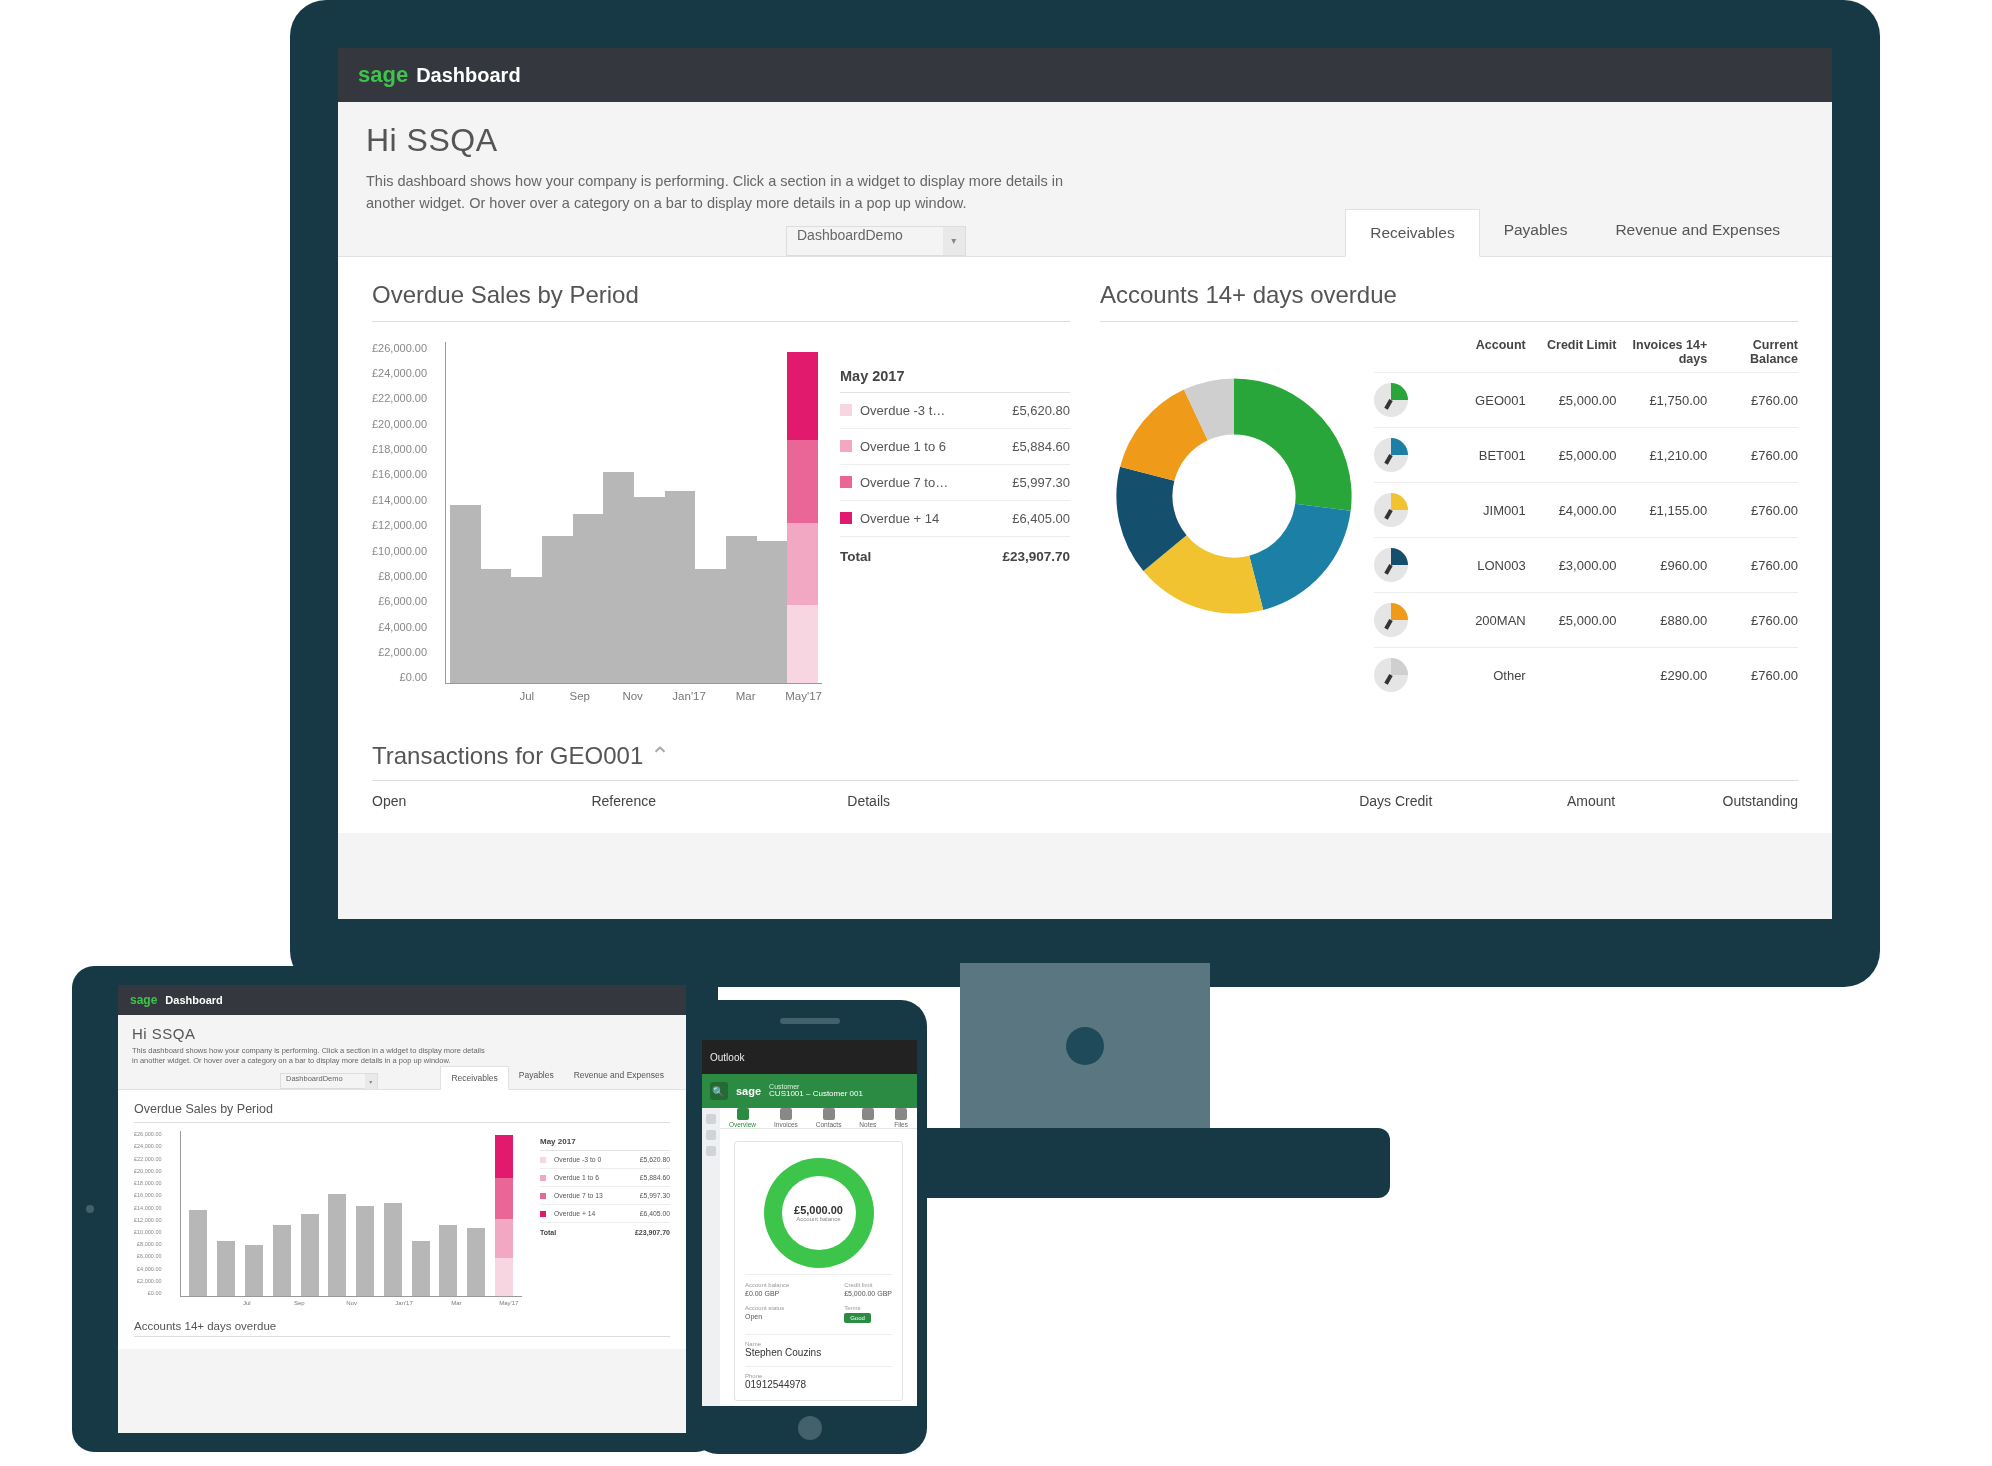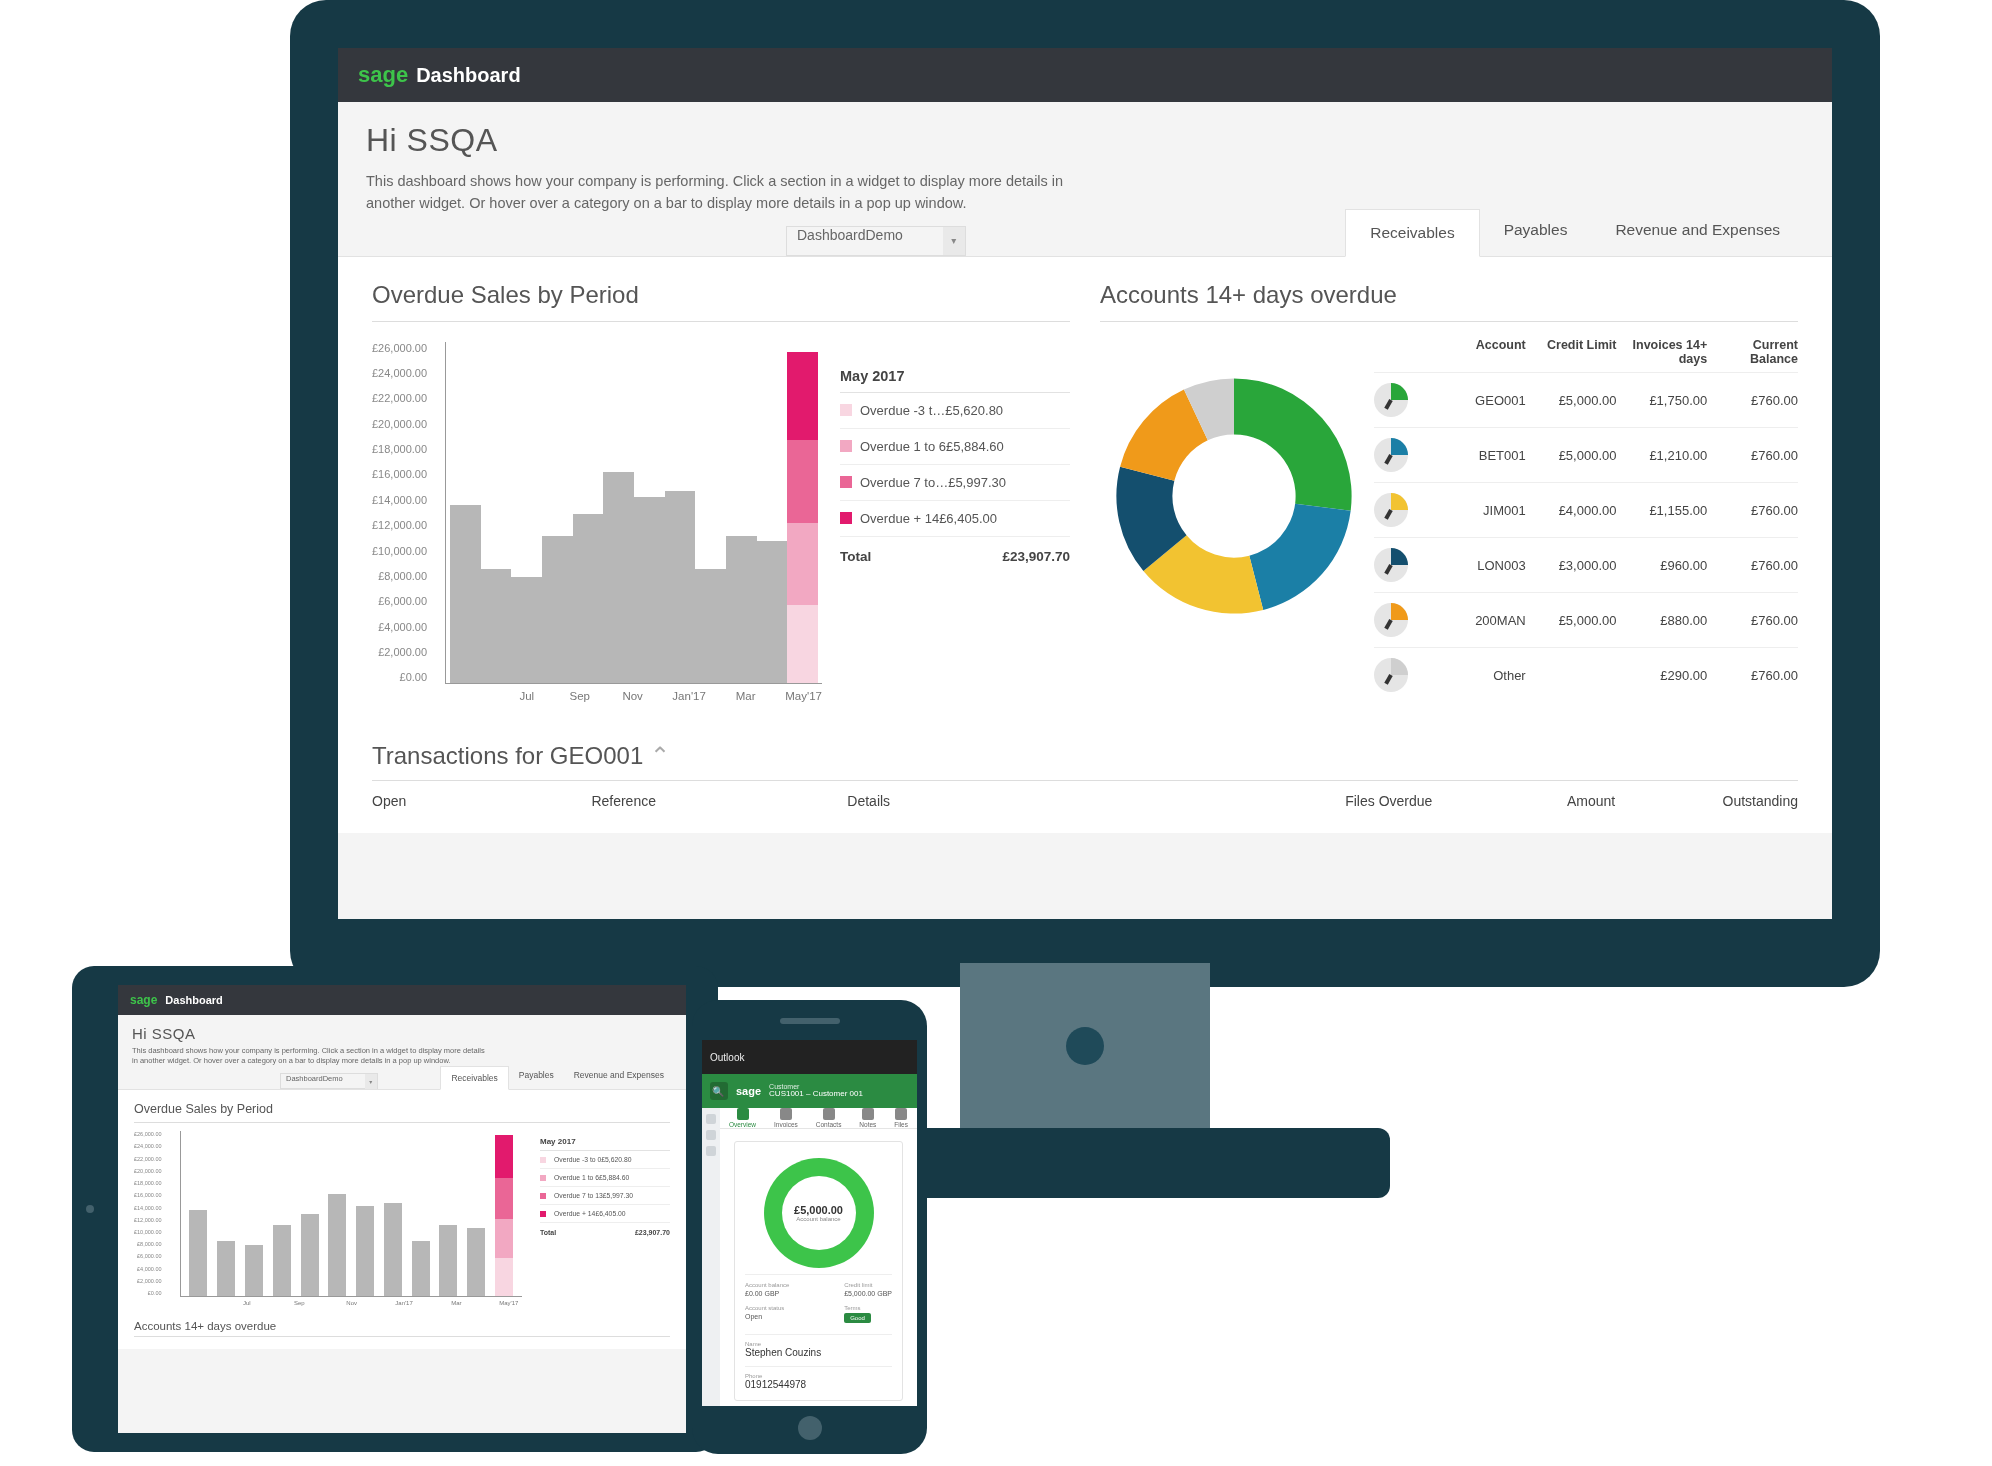--- a/index.html
+++ b/index.html
@@ -171,21 +171,21 @@
   .seg-a{background:#f8d6e1;}
   .seg-b{background:#f2a8c2;}
   .seg-c{background:#ea6696;}
   .seg-d{background:#e21a6d;}
   .bar-grey .bar-seg{background:#b7b7b7;}
   .barchart-xlabels{display:flex;justify-content:space-around;font-size:11.5px;color:#777;margin-top:6px;padding-left:42px;}
   .barchart-xlabels span{flex:1;text-align:center;}
 
   .legend-box{width:230px;margin-top:26px;}
   .legend-title{font-size:14.5px;font-weight:600;color:#444;padding-bottom:8px;border-bottom:1px solid #e2e2e2;}
-  .legend-row{display:flex;align-items:center;font-size:13px;color:#555;padding:10px 0;border-bottom:1px solid #eee;}
+  .legend-row{display:flex;align-items:center;justify-content:space-between;font-size:13px;color:#555;padding:10px 0;border-bottom:1px solid #eee;}
   .legend-row .lname{display:flex;align-items:center;gap:8px;}
   .sw{width:12px;height:12px;display:inline-block;}
   .legend-total{display:flex;justify-content:space-between;font-size:13.5px;font-weight:600;color:#444;padding:12px 0 0 0;}
 
   
   .acct-wrap{display:flex;gap:0;margin-top:16px;align-items:flex-start;}
   .donut{width:280px;height:280px;margin-top:18px;margin-left:-6px;}
   .acct-table{flex:1;font-size:13px;color:#444;text-align:right;}
   .acct-head{display:grid;grid-template-columns:44px 1.2fr 1fr 1fr 1fr;gap:6px;font-weight:600;color:#444;font-size:12.5px;padding-bottom:6px;}
   .acct-head div{line-height:1.15;}
@@ -478,21 +478,21 @@
         </div>
 
         <div class="trans">
           <div class="trans-title">
             <span>Transactions for GEO001</span> <span style="color:#aaa;">⌃</span>
           </div>
           <div class="trans-head">
             <div>Open</div>
             <div>Reference</div>
             <div>Details</div>
-            <div style="text-align:right;">Files Overdue</div>
+            <div style="text-align:right;">Days Credit</div>
             <div style="text-align:right;">Amount</div>
             <div style="text-align:right;">Outstanding</div>
           </div>
         </div>
       </div>
     </div>
   </div>
   <div class="monitor-stand">
     <div class="stand-neck"></div>
     <div class="stand-base"></div>

